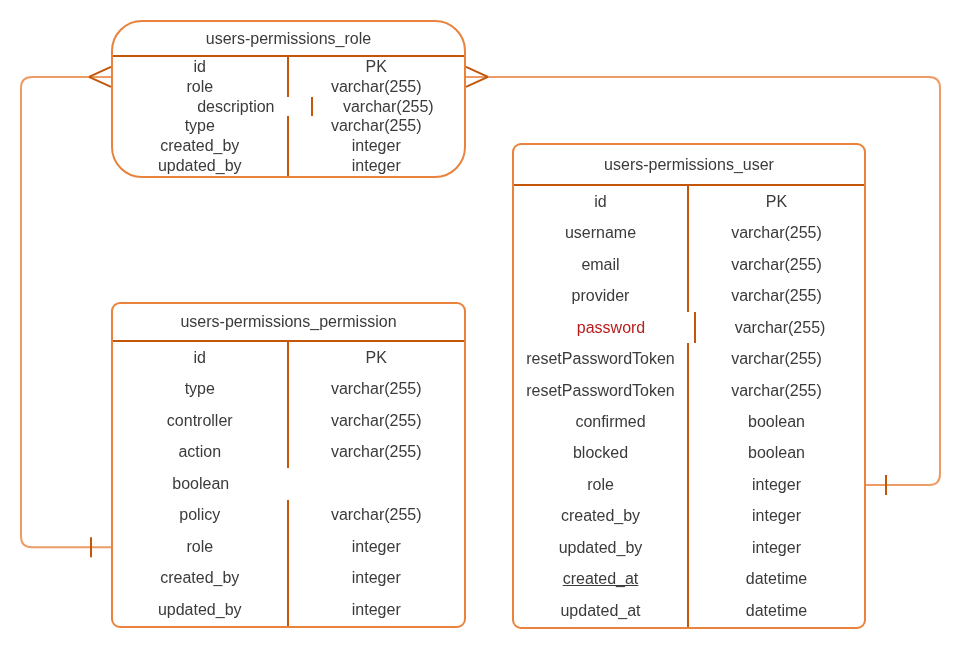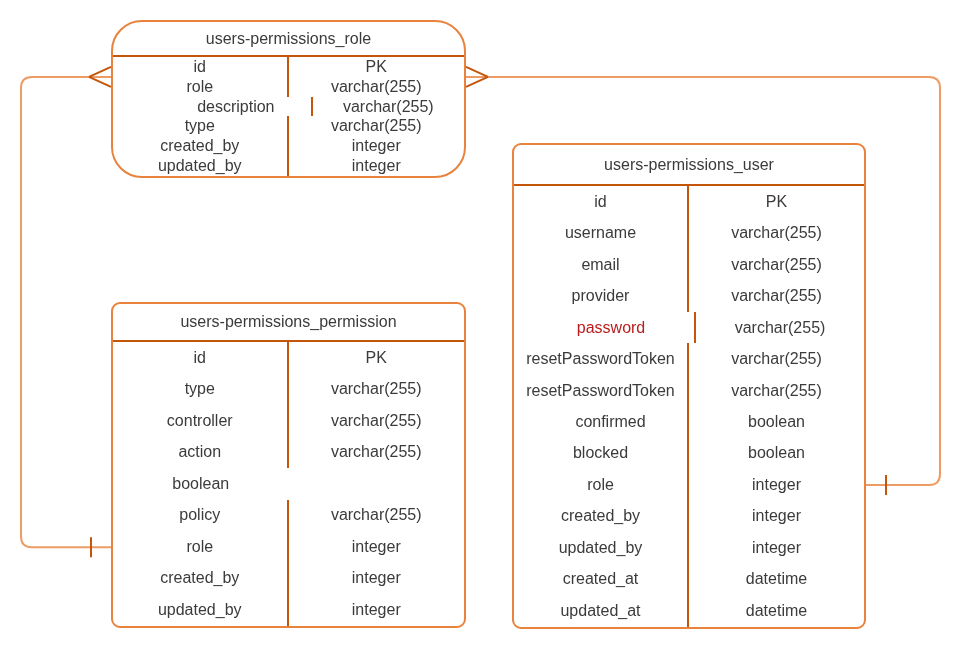--- a/index.html
+++ b/index.html
@@ -199,21 +199,21 @@
         </div>
         <div class="field-row">
           <div class="cell cell-name" style="border-right-color: rgb(196, 86, 10); color: rgb(59, 59, 59);">created_by</div>
           <div class="cell cell-type" style="color: rgb(59, 59, 59);">integer</div>
         </div>
         <div class="field-row">
           <div class="cell cell-name" style="border-right-color: rgb(196, 86, 10); color: rgb(59, 59, 59);">updated_by</div>
           <div class="cell cell-type" style="color: rgb(59, 59, 59);">integer</div>
         </div>
         <div class="field-row">
-          <div class="cell cell-name" style="border-right-color: rgb(196, 86, 10); color: rgb(59, 59, 59);">created_at</div>
+          <div class="cell cell-name" style="border-right-color: rgb(196, 86, 10); color: rgb(59, 59, 59); text-decoration: underline;">created_at</div>
           <div class="cell cell-type" style="color: rgb(59, 59, 59);">datetime</div>
         </div>
         <div class="field-row">
           <div class="cell cell-name" style="border-right-color: rgb(196, 86, 10); color: rgb(59, 59, 59);">updated_at</div>
           <div class="cell cell-type" style="color: rgb(59, 59, 59);">datetime</div>
         </div>
       </div>
     </div>
   </div>
 

